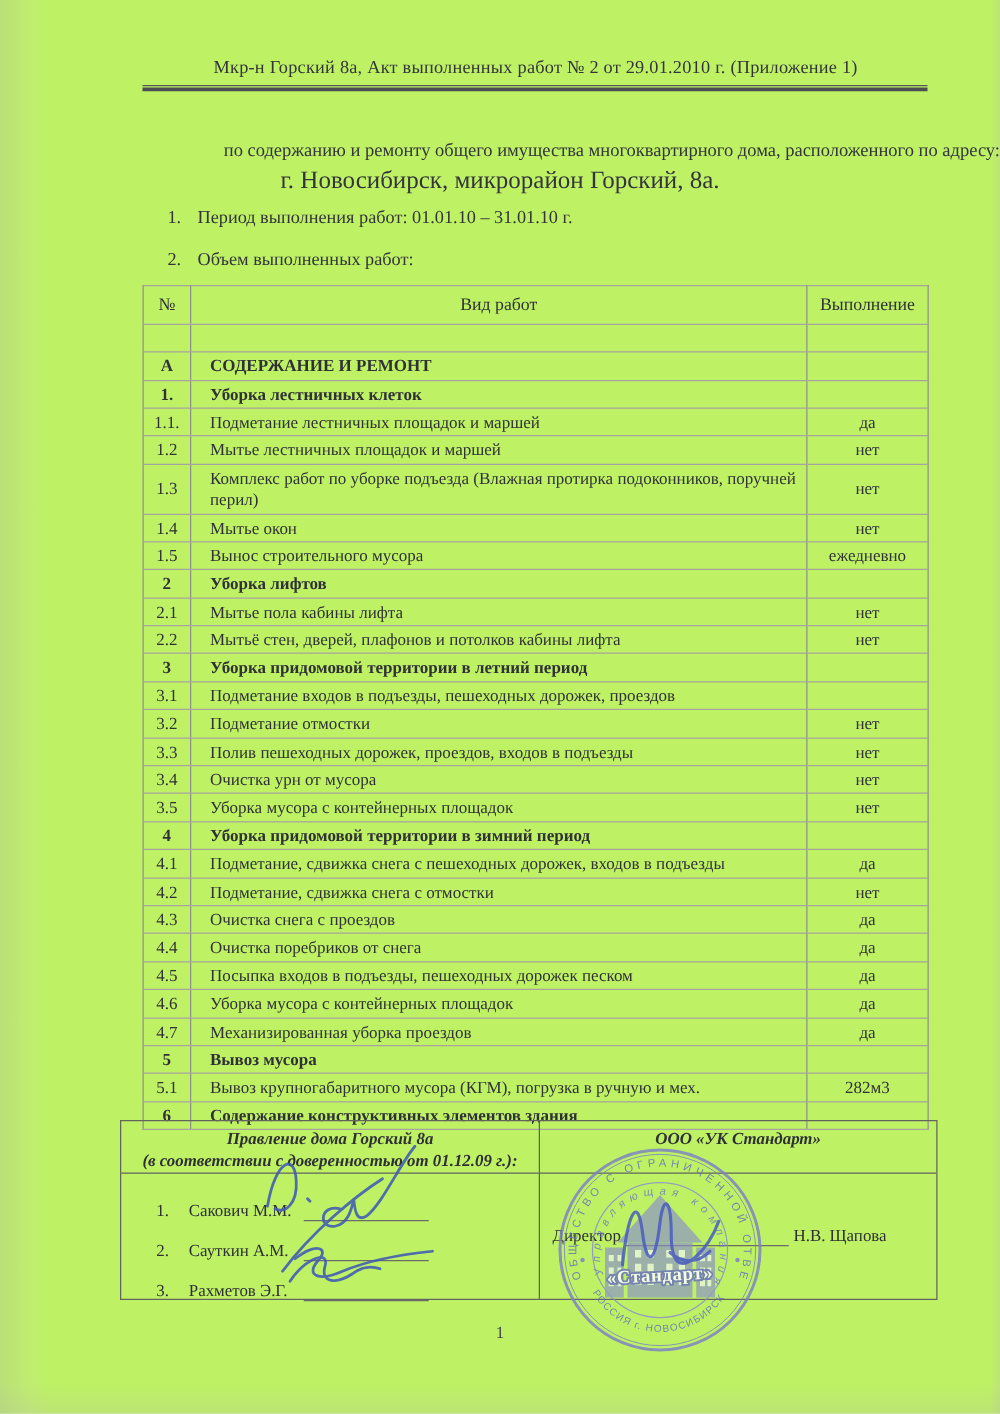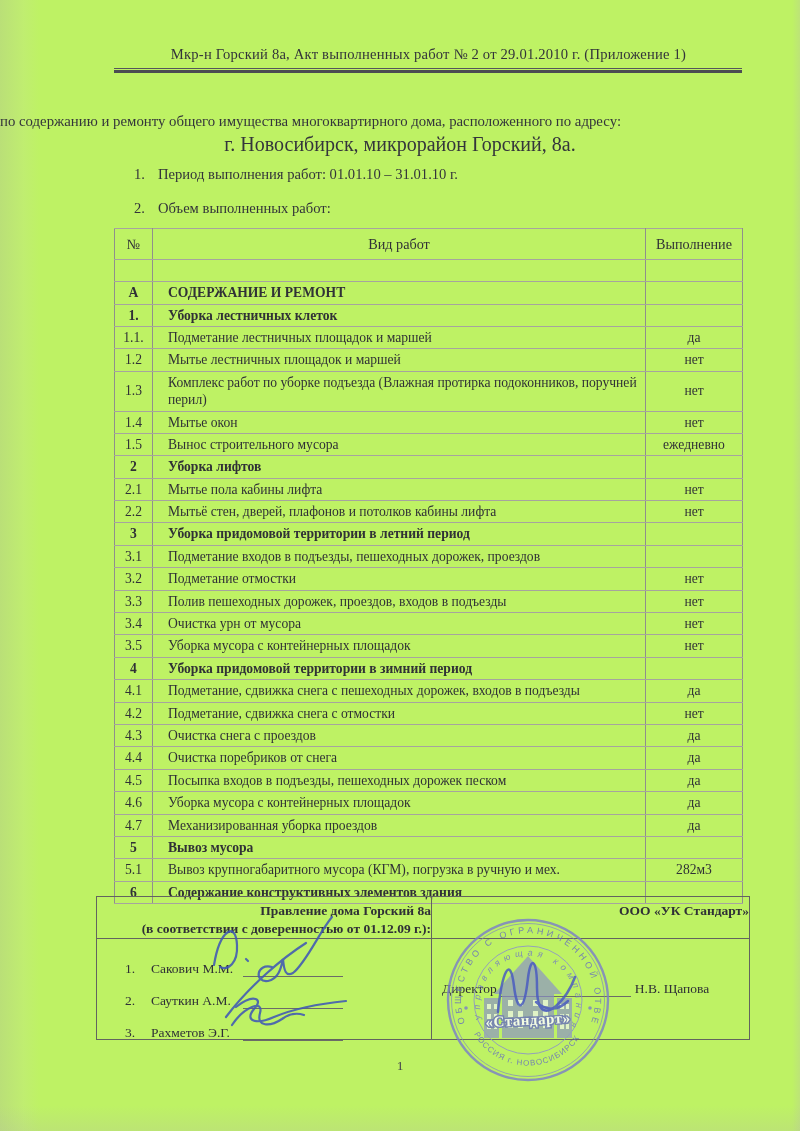--- a/index.html
+++ b/index.html
@@ -19,21 +19,21 @@
 
   .doc-header{position:absolute;top:46px;left:115px;width:627px;text-align:center;
     font-size:14.6px;color:#33343a;letter-spacing:.2px;white-space:nowrap;}
   .header-rule{position:absolute;top:68px;left:114px;width:628px;height:5px;}
   .header-rule .thin{height:1px;background:#55565a;}
   .header-rule .gap{height:1px;}
   .header-rule .thick{height:2.5px;background:#4c4d52;}
 
   .doc-title{position:absolute;top:93px;left:0;width:100%;text-align:center;
     font-size:15.2px;font-weight:bold;color:#2b2c32;}
-  .doc-sub1{position:absolute;top:113px;left:0;width:100%;text-align:left;font-size:14.8px;color:#34353b;}
+  .doc-sub1{position:absolute;top:113px;left:0;width:100%;text-align:right;font-size:14.8px;color:#34353b;}
   .doc-sub2{position:absolute;top:133px;left:0;width:100%;text-align:center;font-size:20px;color:#34353b;}
 
   .intro-item{position:absolute;left:134px;font-size:14.6px;color:#33343a;}
   .intro-item .inum{display:inline-block;width:24px;}
   #intro1{top:166px;}
   #intro2{top:200px;}
 
   table.works{
     position:absolute;top:228px;left:114px;width:628px;
     border-collapse:collapse;table-layout:fixed;
@@ -56,21 +56,21 @@
   table.works tr.empty td{height:17px;}
   table.works tr.section td{font-weight:bold;}
 
   .sig-table{
     position:absolute;top:896px;left:96px;width:652px;height:142px;
     border:1px solid #63645f;font-size:13.5px;color:#2f3036;
   }
   .sig-col-left{position:absolute;left:0;top:0;width:335px;height:100%;border-right:1px solid #63645f;box-sizing:border-box;}
   .sig-col-right{position:absolute;left:335px;top:0;width:317px;height:100%;box-sizing:border-box;}
   .sig-head{height:42px;box-sizing:border-box;border-bottom:1px solid #63645f;
-    text-align:right;font-weight:bold;padding-top:5px;line-height:1.32;}
+    text-align:center;font-weight:bold;padding-top:5px;line-height:1.32;font-style:italic;}
   .signers{padding:10px 0 0 28px;}
   .signer-row{height:32px;display:flex;align-items:flex-end;padding-bottom:4px;box-sizing:border-box;}
   .signer-num{width:26px;}
   .signer-name{width:92px;}
   .signer-line{display:inline-block;width:100px;border-bottom:1px solid #6b6c68;height:12px;}
   .director-row{margin-top:42px;padding-left:10px;display:flex;align-items:flex-end;}
   .director-line{display:inline-block;width:130px;border-bottom:1px solid #6b6c68;height:12px;margin:0 4px;}
 
   .ink{position:absolute;pointer-events:none;}
   #signatures-left{left:180px;top:913px;}

